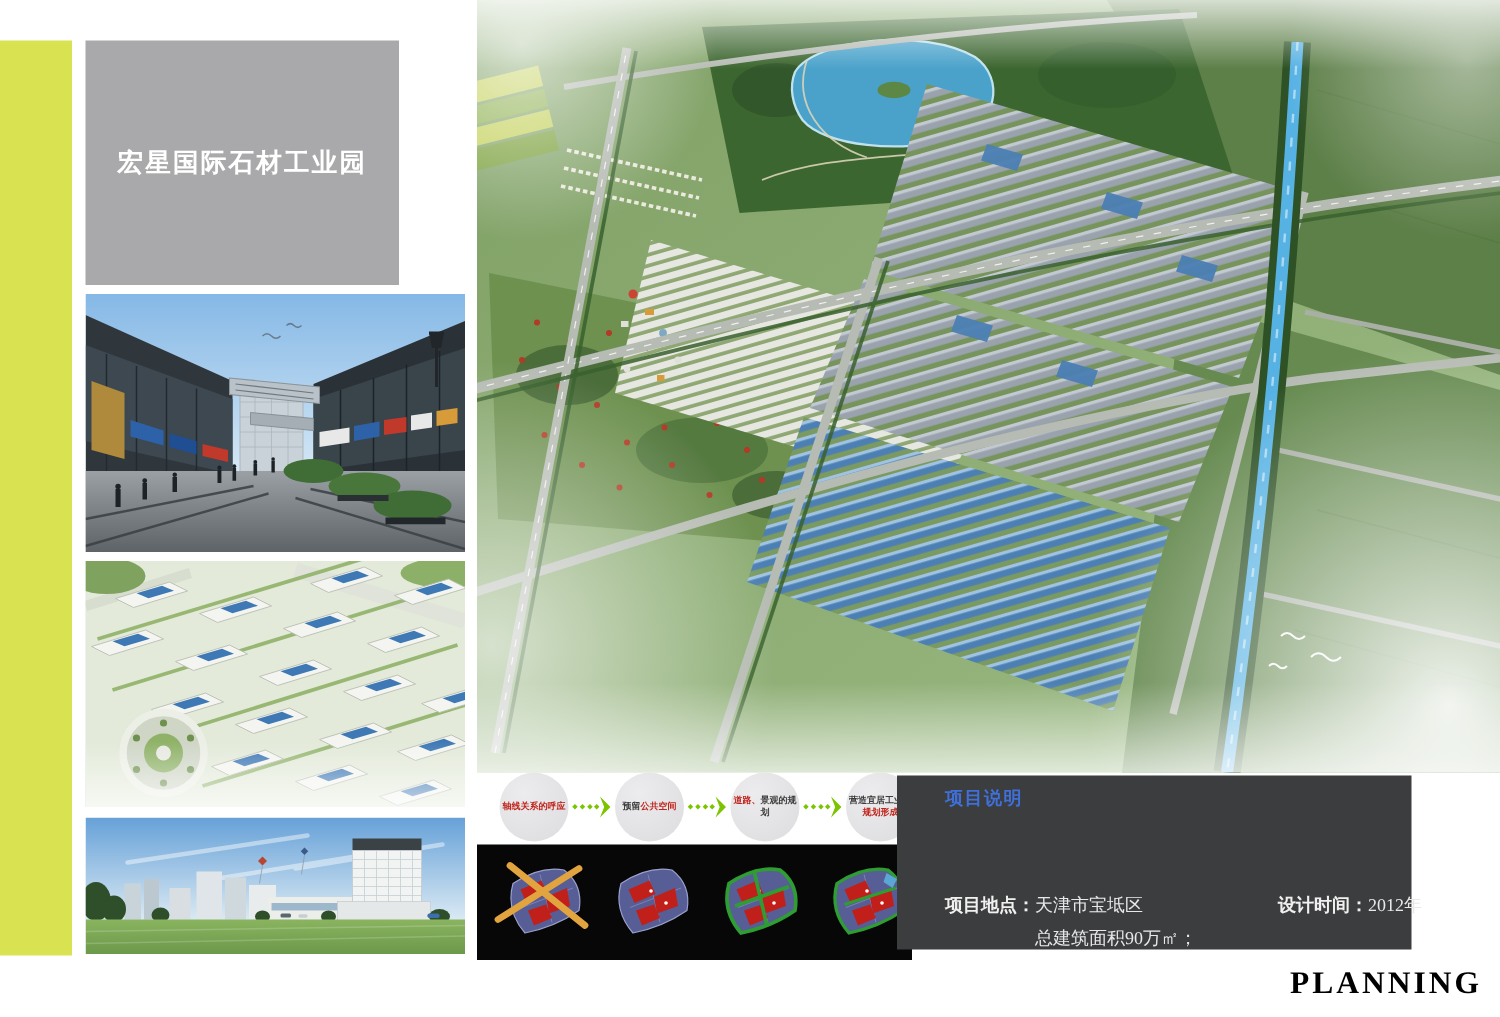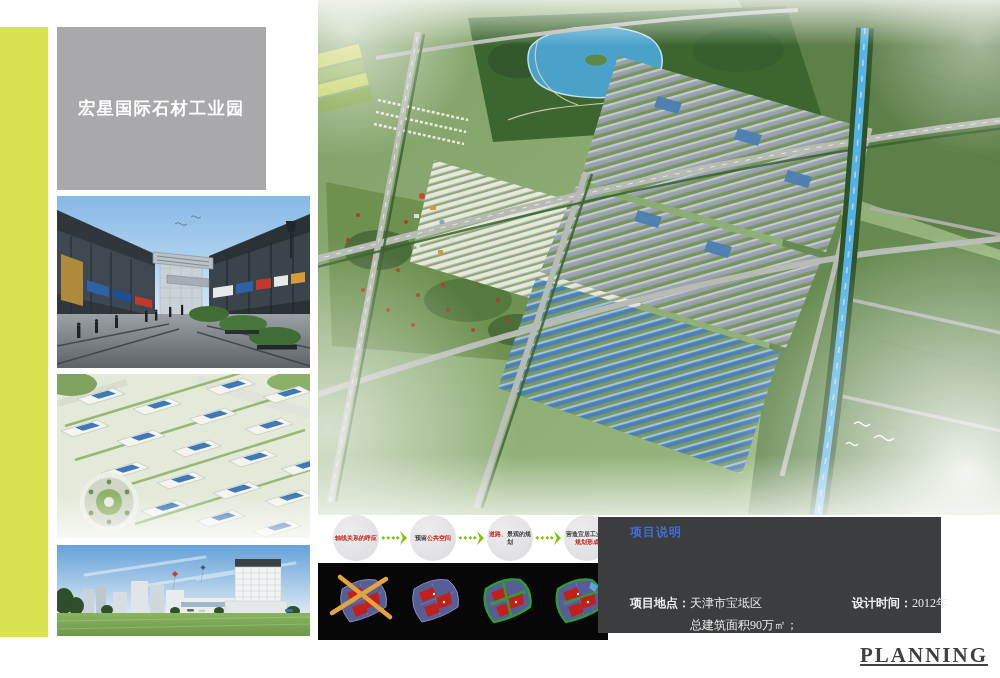--- a/index.html
+++ b/index.html
@@ -42,21 +42,21 @@
   .info-panel{position:absolute;left:598px;top:517px;width:343px;height:116px;background:#3c3d3f;font-family:Liberation Serif, serif;}
   .info-header{position:absolute;left:32px;top:7px;font-size:12px;font-weight:bold;color:#3f6fd8;letter-spacing:1px;}
   .info-line{position:absolute;left:32px;font-size:12px;color:#e8e8e8;white-space:nowrap;}
   .info-line b{font-weight:bold;color:#f0f0f0;}
   #info-l1{top:30px;} #info-l2{top:54px;margin-top:24px;} #info-l3{top:77px;}
   #info-l4{top:100px;left:92px;}
   .info-right{position:absolute;left:222px;top:0;}
   
   .planning{position:absolute;right:12px;top:643px;
     font-family:"Liberation Serif","DejaVu Serif",serif;
-    font-size:21px;font-weight:bold;color:#404040;letter-spacing:2px;text-decoration:underline;}
+    font-size:21px;font-weight:bold;color:#000000;letter-spacing:2px;}
 </style>
 </head>
 <body>
 
 <div class="accent-stripe"></div>
 
 <div class="title-card">
   <span>宏星国际石材工业园</span>
 </div>
 

